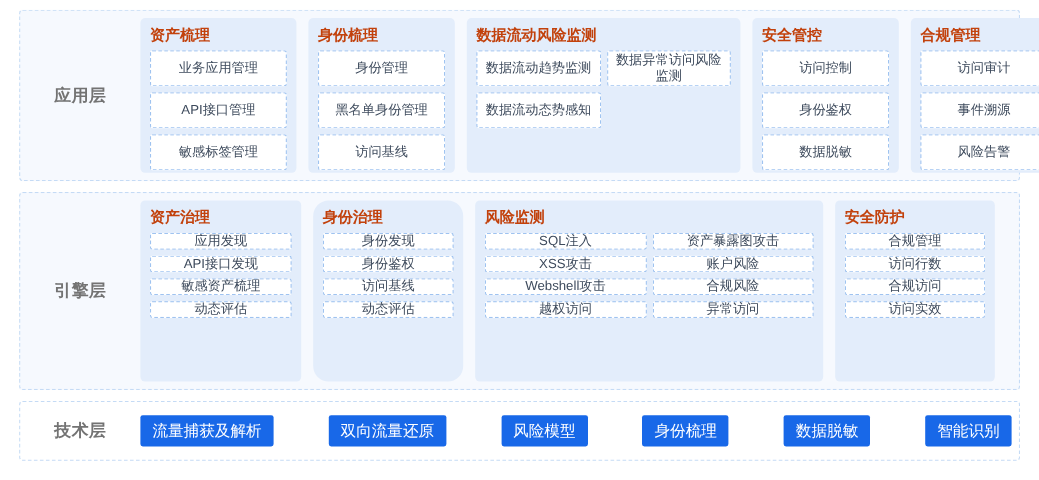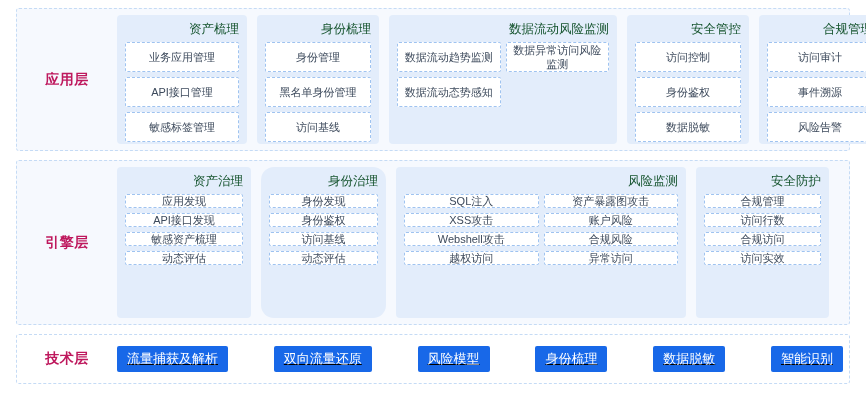--- a/index.html
+++ b/index.html
@@ -36,21 +36,21 @@
   }
 
   .layer-label {
     width: 100px;
     flex: 0 0 100px;
     display: flex;
     align-items: center;
     justify-content: center;
     font-size: 14px;
     font-weight: bold;
-    color: #be185d;
+    color: #737373;
     letter-spacing: 0.5px;
   }
 
   .layer-body {
     flex: 1 1 auto;
     display: flex;
     gap: 10px;
     box-sizing: border-box;
     padding: 6px 6px 6px 0;
   }
@@ -59,24 +59,24 @@
   .group {
     background: #e3edfb;
     border-radius: 4px;
     box-sizing: border-box;
     padding: 6px 8px 8px 8px;
     display: flex;
     flex-direction: column;
   }
 
   .group-title {
-    text-align: right;
+    text-align: left;
     font-size: 12.5px;
-    font-weight: normal;
-    color: #14532d;
+    font-weight: bold;
+    color: #c2410c;
     margin-bottom: 5px;
     line-height: 16px;
     white-space: nowrap;
   }
 
   .group-items {
     display: flex;
     flex-wrap: wrap;
     gap: 5px;
     flex: 1 1 auto;
@@ -131,21 +131,20 @@
   .tech-layer {
     height: 50px;
     background: #ffffff;
     align-items: center;
   }
   .tech-layer .layer-body {
     padding: 0 6px 0 0;
     gap: 0;
     align-items: flex-end;
     justify-content: space-between;
-    text-decoration: underline;
   }
   .tech-btn {
     background: #1868e8;
     color: #ffffff;
     font-size: 13px;
     font-weight: normal;
     border-radius: 2px;
     height: 26px;
     line-height: 26px;
     text-align: center;

